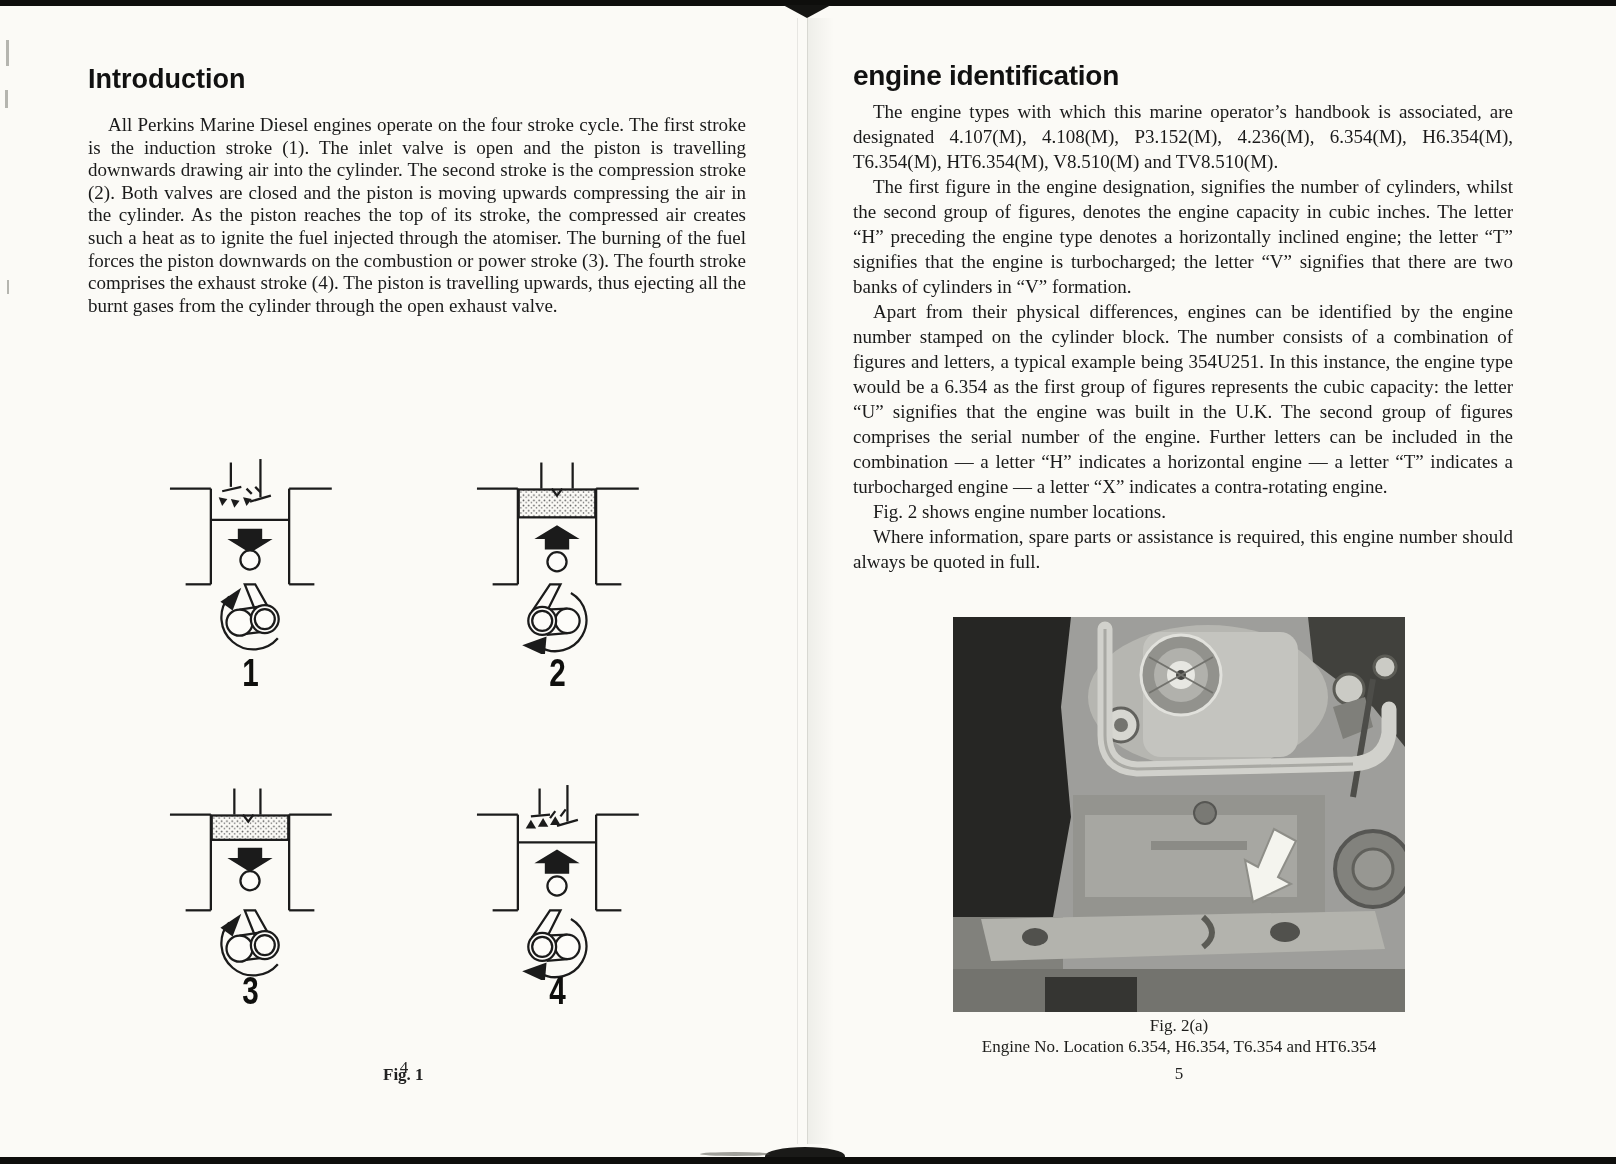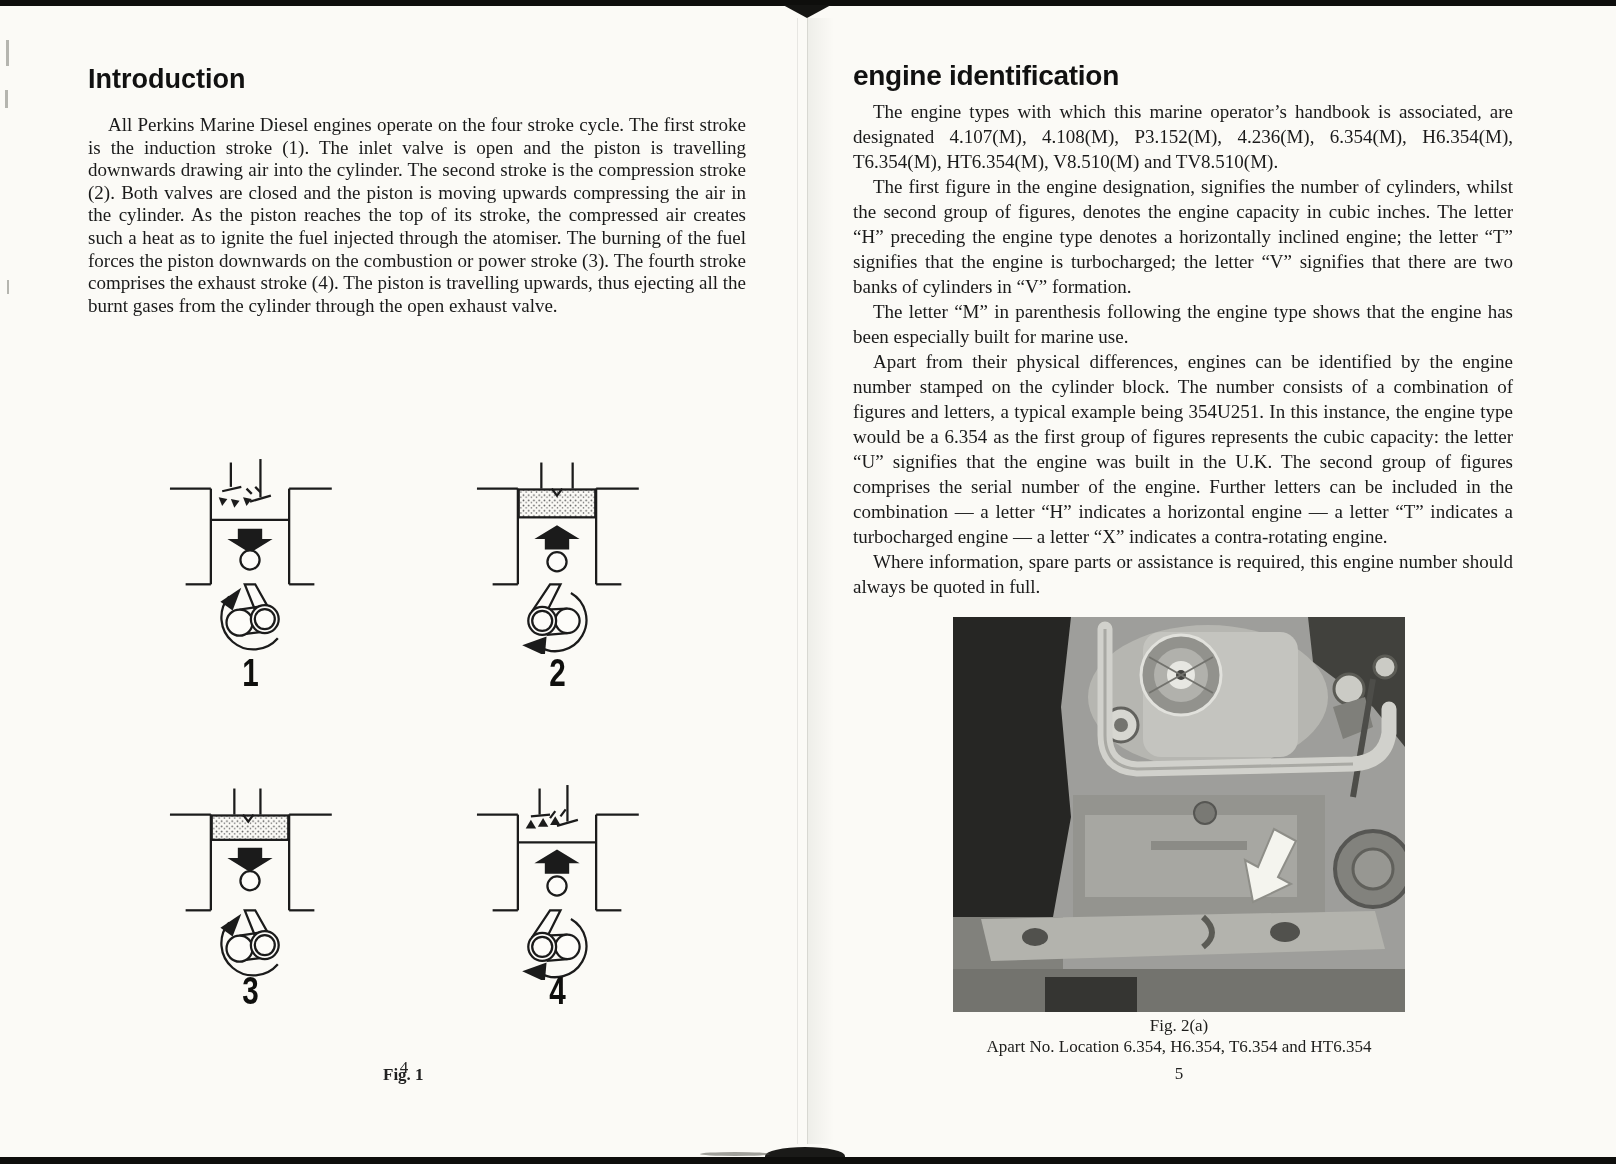--- a/index.html
+++ b/index.html
@@ -205,22 +205,22 @@
     <div class="figcap" style="left:383px;top:1065px;font-weight:bold;">Fig. 1</div>
     <div class="pagenum" style="left:88px;top:1058px;width:632px;">4</div>
   </section>
 
   <section>
     <h1 class="page-title right">engine identification</h1>
 
     <div class="body-text right">
       <p>The engine types with which this marine operator’s handbook is associated, are designated 4.107(M), 4.108(M), P3.152(M), 4.236(M), 6.354(M), H6.354(M), T6.354(M), HT6.354(M), V8.510(M) and TV8.510(M).</p>
       <p>The first figure in the engine designation, signifies the number of cylinders, whilst the second group of figures, denotes the engine capacity in cubic inches. The letter “H” preceding the engine type denotes a horizontally inclined engine; the letter “T” signifies that the engine is turbocharged; the letter “V” signifies that there are two banks of cylinders in “V” formation.</p>
-      <p>The letter “M” in parenthesis following the engine type shows that the engine has been especially built for marine use.</p>
       <p>Apart from their physical differences, engines can be identified by the engine number stamped on the cylinder block. The number consists of a combination of figures and letters, a typical example being 354U251. In this instance, the engine type would be a 6.354 as the first group of figures represents the cubic capacity: the letter “U” signifies that the engine was built in the U.K. The second group of figures comprises the serial number of the engine. Further letters can be included in the combination — a letter “H” indicates a horizontal engine — a letter “T” indicates a turbocharged engine — a letter “X” indicates a contra-rotating engine.</p>
+      <p>Fig. 2 shows engine number locations.</p>
       <p>Where information, spare parts or assistance is required, this engine number should always be quoted in full.</p>
     </div>
 
     <div class="photo">
       <svg width="452" height="395" viewBox="0 0 452 395">
         <rect x="0" y="0" width="452" height="395" fill="#9b9b97"></rect>
 
         <polygon points="0,0 118,0 108,90 118,200 100,300 0,310" fill="#1e1e1c"></polygon>
         <rect x="0" y="300" width="110" height="95" fill="#7c7c77"></rect>
 
@@ -264,17 +264,17 @@
         <rect x="92" y="360" width="92" height="35" fill="#2d2d2a"></rect>
 
         <circle cx="420" cy="252" r="38" fill="#7d7d78" stroke="#50504c" stroke-width="4"></circle>
         <circle cx="420" cy="252" r="20" fill="#93938e" stroke="#5a5a55" stroke-width="3"></circle>
 
         <rect x="0" y="0" width="452" height="395" fill="#ffffff" opacity="0.04"></rect>
       </svg>
     </div>
 
     <div class="photo-captions cap1">Fig. 2(a)</div>
-    <div class="photo-captions cap2">Apart No. Location 6.354, H6.354, T6.354 and HT6.354</div>
+    <div class="photo-captions cap2">Engine No. Location 6.354, H6.354, T6.354 and HT6.354</div>
     <div class="pagenum" style="left:953px;top:1064px;width:452px;">5</div>
   </section>
 
 </div>
 
 </body></html>

